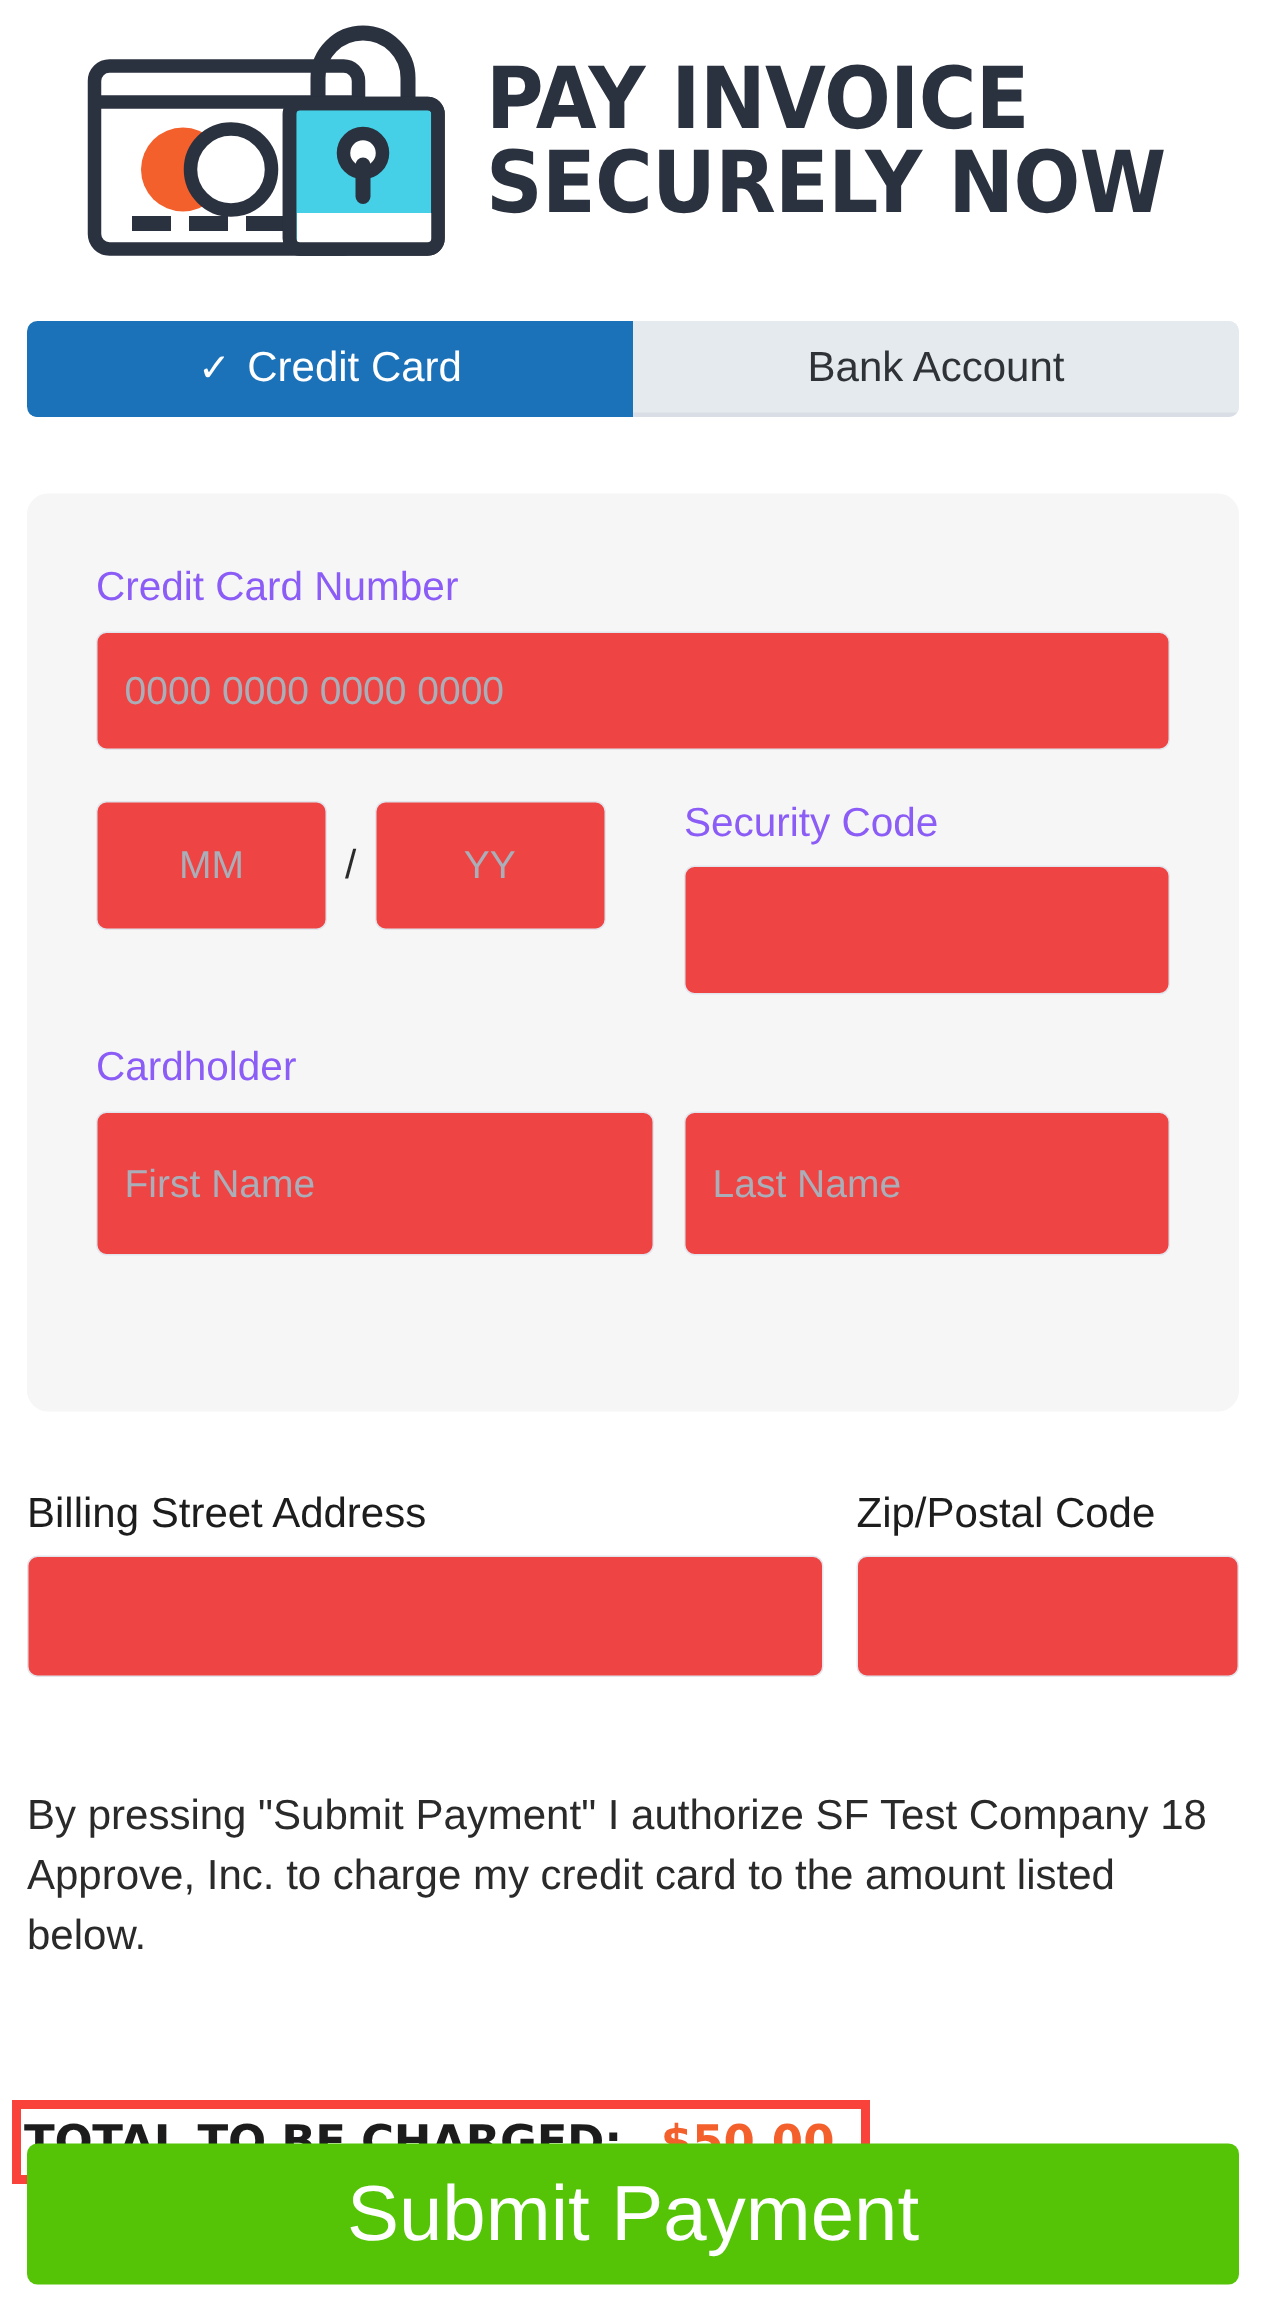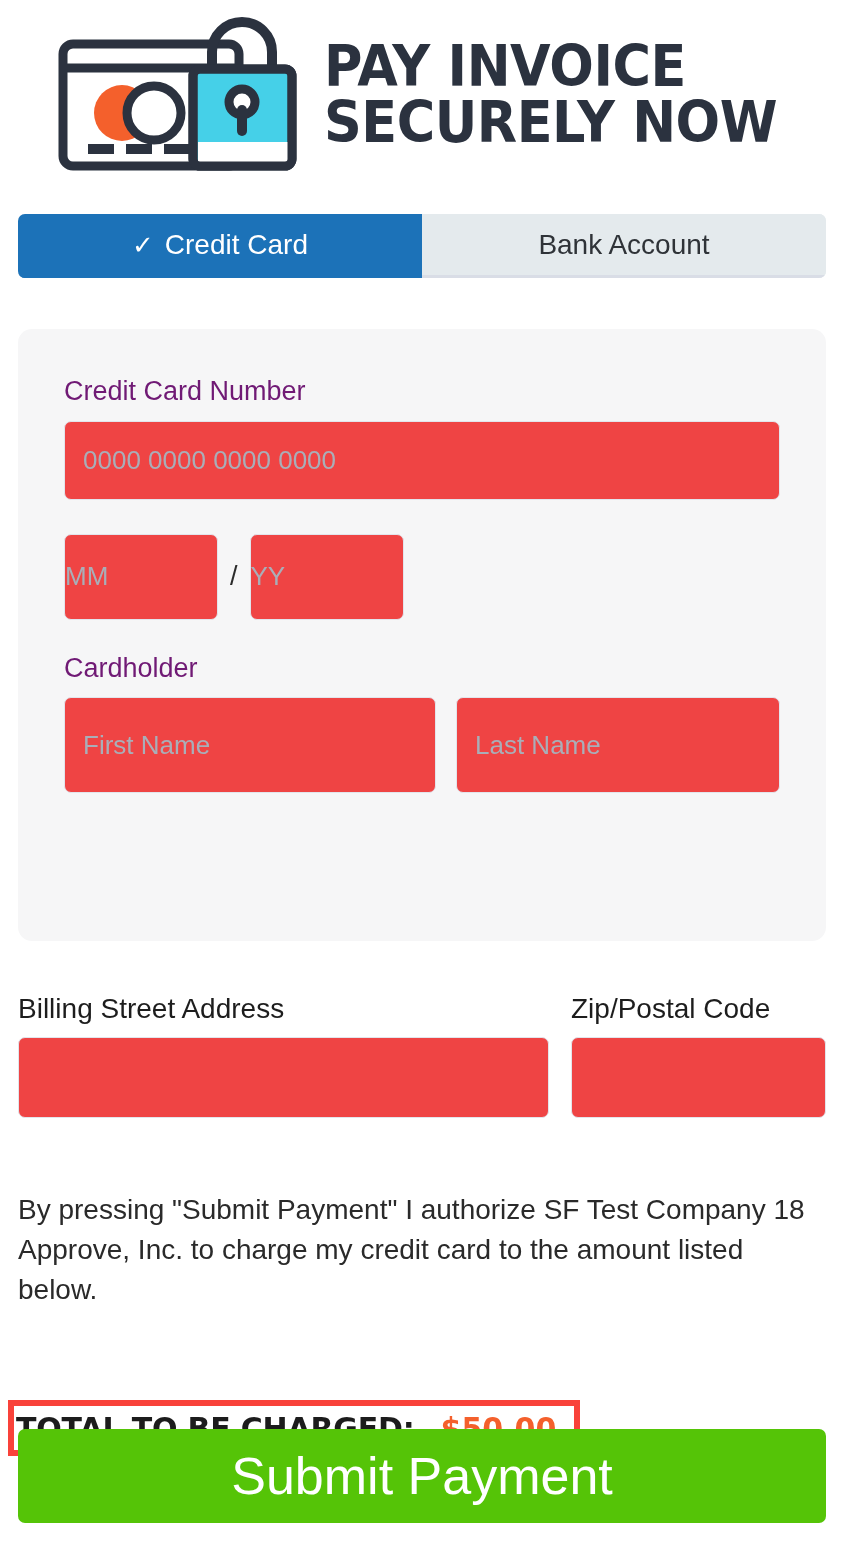--- a/index.html
+++ b/index.html
@@ -96,21 +96,21 @@
     top: 329px;
     width: 808px;
     height: 612px;
     background: #f6f6f7;
     border-radius: 14px;
     box-sizing: border-box;
     padding: 48px 46px 0 46px;
   }
   .field-label {
     font-size: 27px;
-    color: #701a75;
+    color: #8b5cf6;
     margin-bottom: 14px;
     line-height: 1.1;
   }
   .inp {
     background: #ef4444;
     border: 1px solid #e2e5ec;
     border-radius: 7px;
     box-sizing: border-box;
     font-family: "Liberation Sans", sans-serif;
     font-size: 26px;
@@ -141,20 +141,21 @@
   .col-right {
     flex: 1 1 auto;
   }
   .expiry-group {
     display: flex;
     align-items: center;
   }
   .inp-mm, .inp-yy {
     width: 154px;
     height: 86px;
+    text-align: center;
     padding: 0;
   }
   .slash {
     font-size: 27px;
     color: #2b2b2b;
     margin: 0 12px;
     line-height: 1;
   }
   .inp-cvv {
     height: 86px;
@@ -309,20 +310,24 @@
 
   <div class="row-two">
     <div class="col-left">
       <div class="expiry-group">
         <input class="inp inp-mm" type="text" placeholder="MM" style="">
         <span class="slash">/</span>
         <input class="inp inp-yy" type="text" placeholder="YY" style="">
       </div>
     </div>
     <div class="col-gap"></div>
+    <div class="col-right">
+      <div class="field-label">Security Code</div>
+      <input class="inp inp-cvv" type="text" placeholder="" style="">
+    </div>
   </div>
 
   <div>
     <div class="field-label" style="margin-top:34px;">Cardholder</div>
     <div class="row-names" style="margin-top:0;">
       <div class="col-left">
         <input class="inp inp-name" type="text" placeholder="First Name" style="">
       </div>
       <div class="col-gap"></div>
       <div class="col-right">

